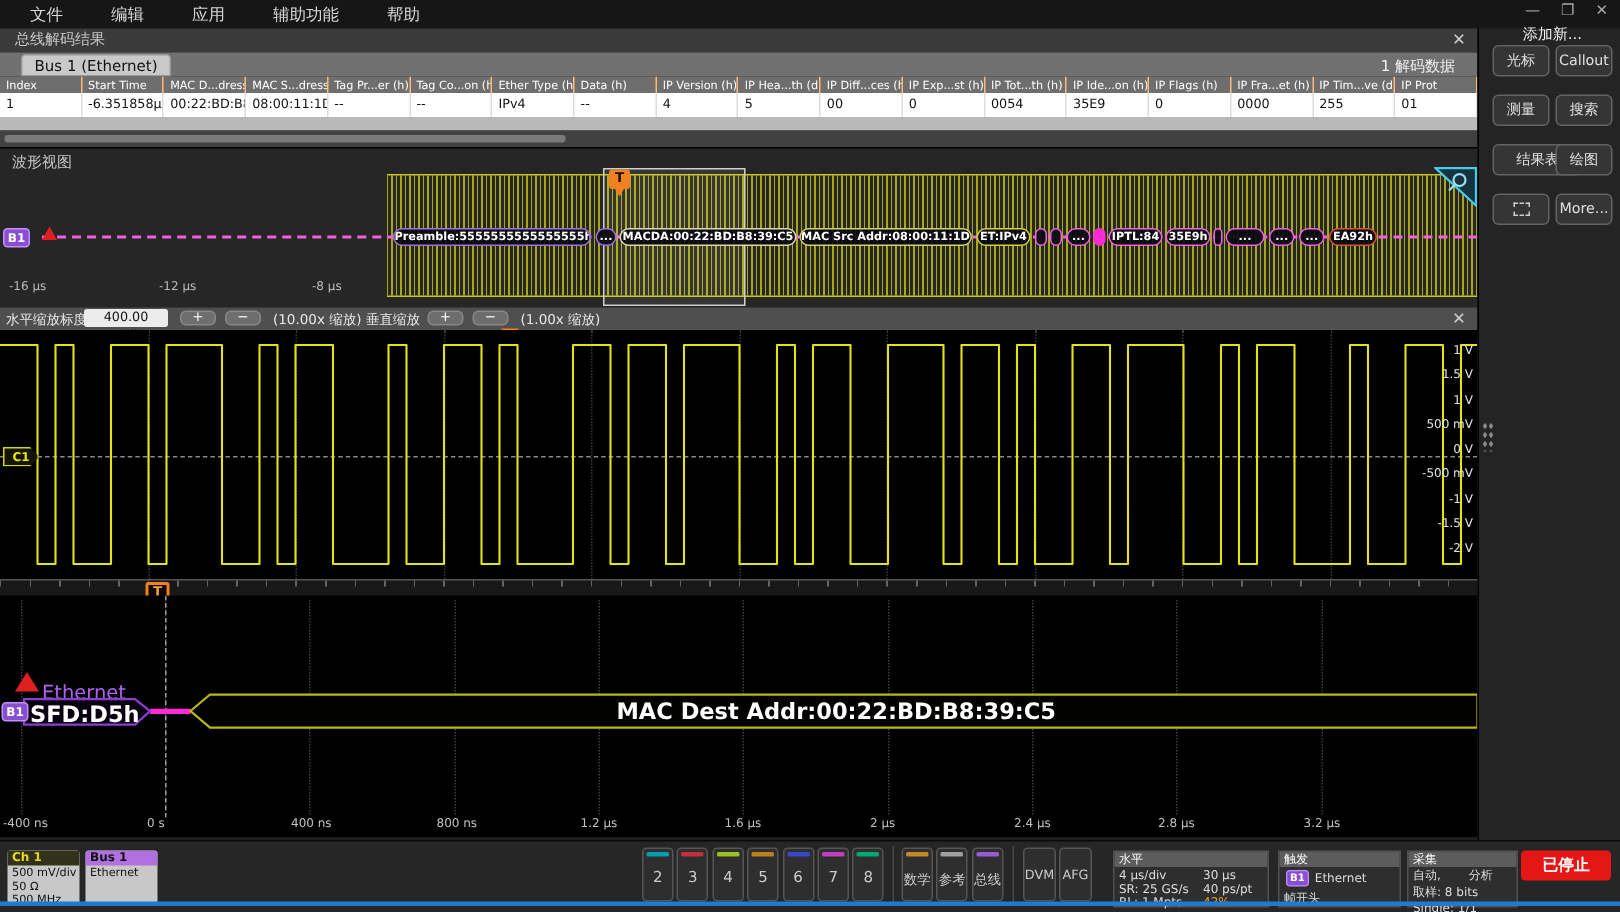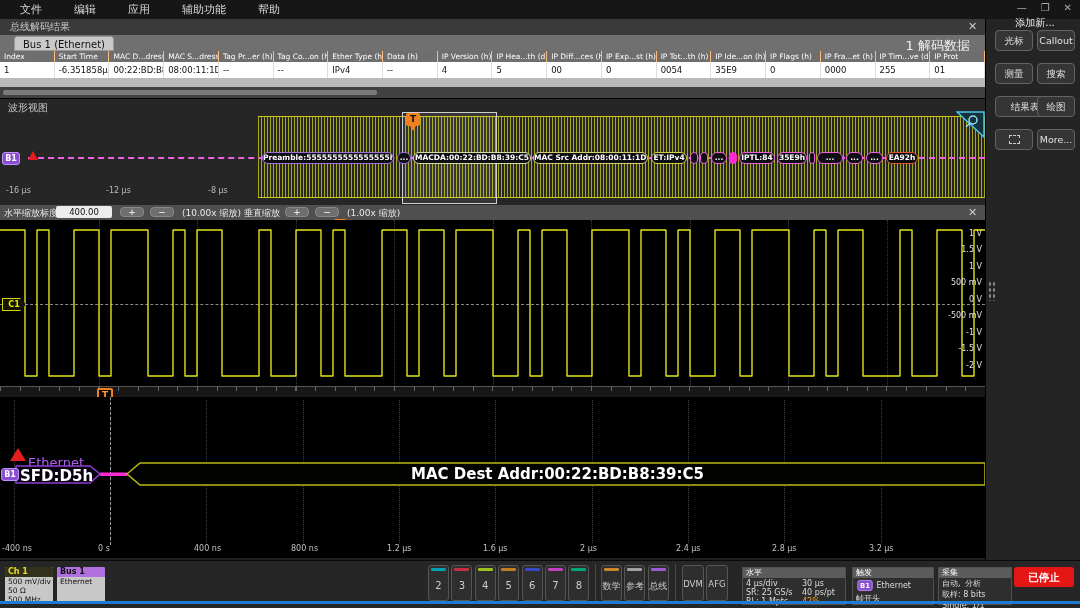--- a/index.html
+++ b/index.html
@@ -12,21 +12,21 @@
   .menubar { left:0; top:0; width:1080px; height:19px; background:#161616; display:flex; align-items:center; }
   .menu-item { color:#d8d8d8; font-size:11px; margin-left:32px; cursor:default; }
   .menu-item:first-child { margin-left:20px; }
   .winctl { right:8px; top:2px; display:flex; gap:14px; color:#aaa; font-size:10px; }
 
   
   .res-title { left:0; top:19px; width:985px; height:16px; background:#3a3a3a; color:#c8c8c8; font-size:10px; line-height:16px; padding-left:10px; }
   .res-close { left:968px; top:20px; color:#ccc; font-size:11px; }
   .tabrow { left:0; top:35px; width:985px; height:16px; background:#707070; }
   .tab { left:14px; top:36px; height:15px; background:#c9c9c9; color:#111; font-size:10px; line-height:15px; padding:0 8px; border-radius:3px 3px 0 0; border:1px solid #999; }
-  .res-count { left:820px; top:37px; width:150px; text-align:right; color:#f0f0f0; font-size:13px; }
+  .res-count { left:820px; top:37px; width:150px; text-align:right; color:#f0f0f0; font-size:10px; }
   .thead { left:0; top:51px; width:985px; height:11px; background:#6e6e6e; display:flex; overflow:hidden; }
   .th { width:54.72px; flex:0 0 54.72px; color:#fff; font-size:7.5px; line-height:11px; padding-left:4px; white-space:nowrap; overflow:hidden; border-right:1px solid #fdba74; }
   .trow { left:0; top:62px; width:985px; height:16px; background:#fff; display:flex; overflow:hidden; }
   .td { width:54.72px; flex:0 0 54.72px; color:#111; font-size:8.5px; line-height:16px; padding-left:4px; white-space:nowrap; overflow:hidden; border-right:1px solid #ddd; }
   .res-strip { left:0; top:78px; width:985px; height:9px; background:#b9b9b9; }
   .res-scroll { left:0; top:87px; width:985px; height:11px; background:#414141; }
   .res-thumb { left:3px; top:90px; width:374px; height:5px; background:#7a7a7a; border-radius:2px; }
 
   
   .ovview { left:0; top:98px; width:985px; height:107px; background:#262626; border-top:1px solid #000; }
@@ -398,20 +398,20 @@
       <span class="busbadge" style="display:inline-block; position:static; transform:scale(0.85);">B1</span>
       <span>Ethernet</span>
     </div>
     <div class="bd">帧开头</div>
   </div>
   <div class="statbox abs" style="left:938px; width:74px; height:38px;">
     <div class="hd" style="display:flex; justify-content:space-between; padding-right:20px;">
       <span>采集</span>
     </div>
     <div class="bd"><span>自动,</span>
-      <span style="margin-left:2px;">分析</span></div>
+      <span style="margin-left:16px;">分析</span></div>
     <div class="bd">取样: 8 bits</div>
     <div class="bd">Single: 1/1</div>
   </div>
   <div class="stopbtn abs">已停止</div>
   <div class="blueline abs"></div>
 
 </div>
 
 </body></html>

